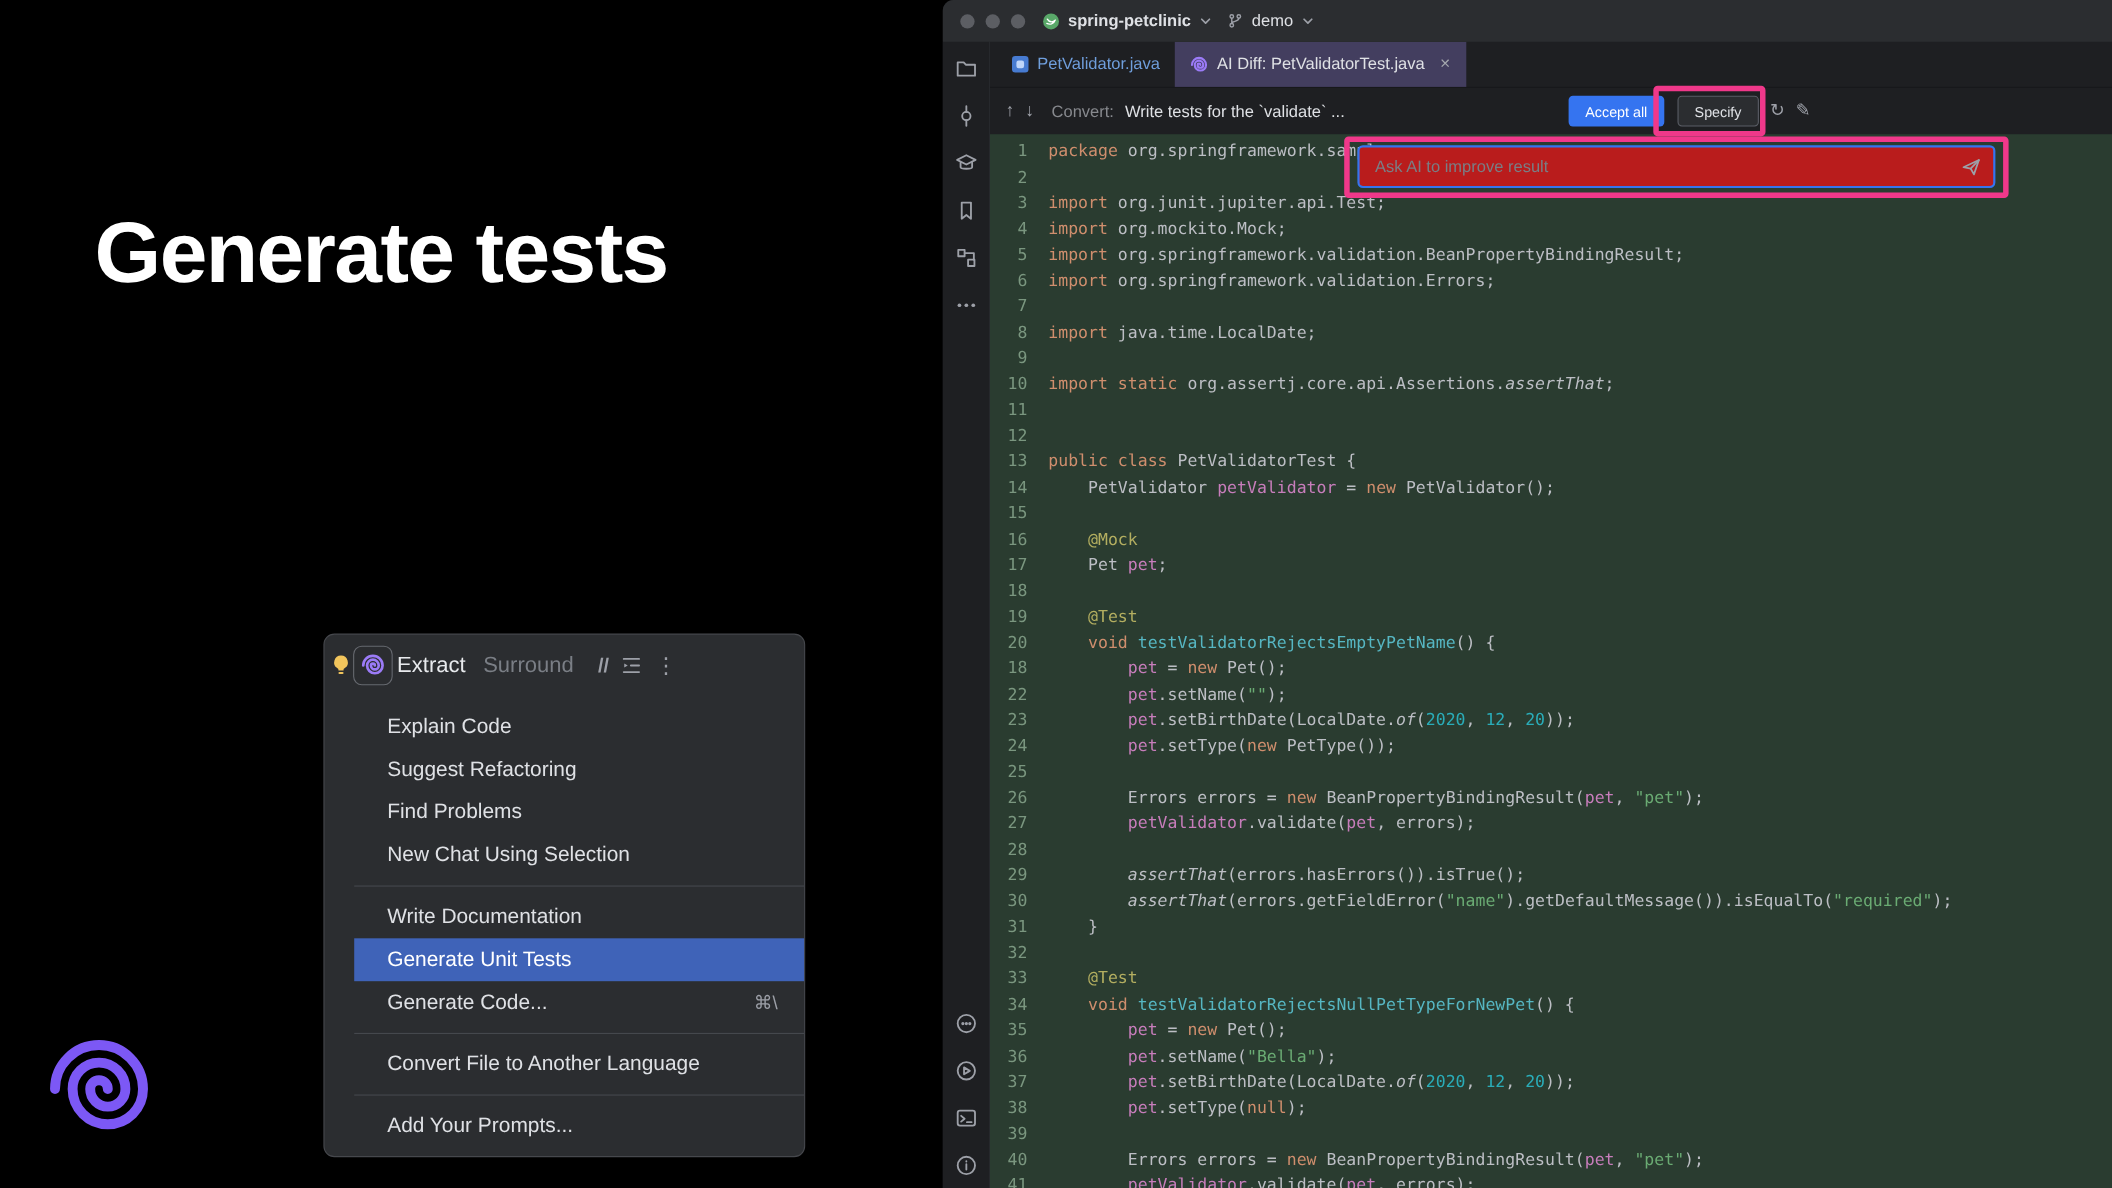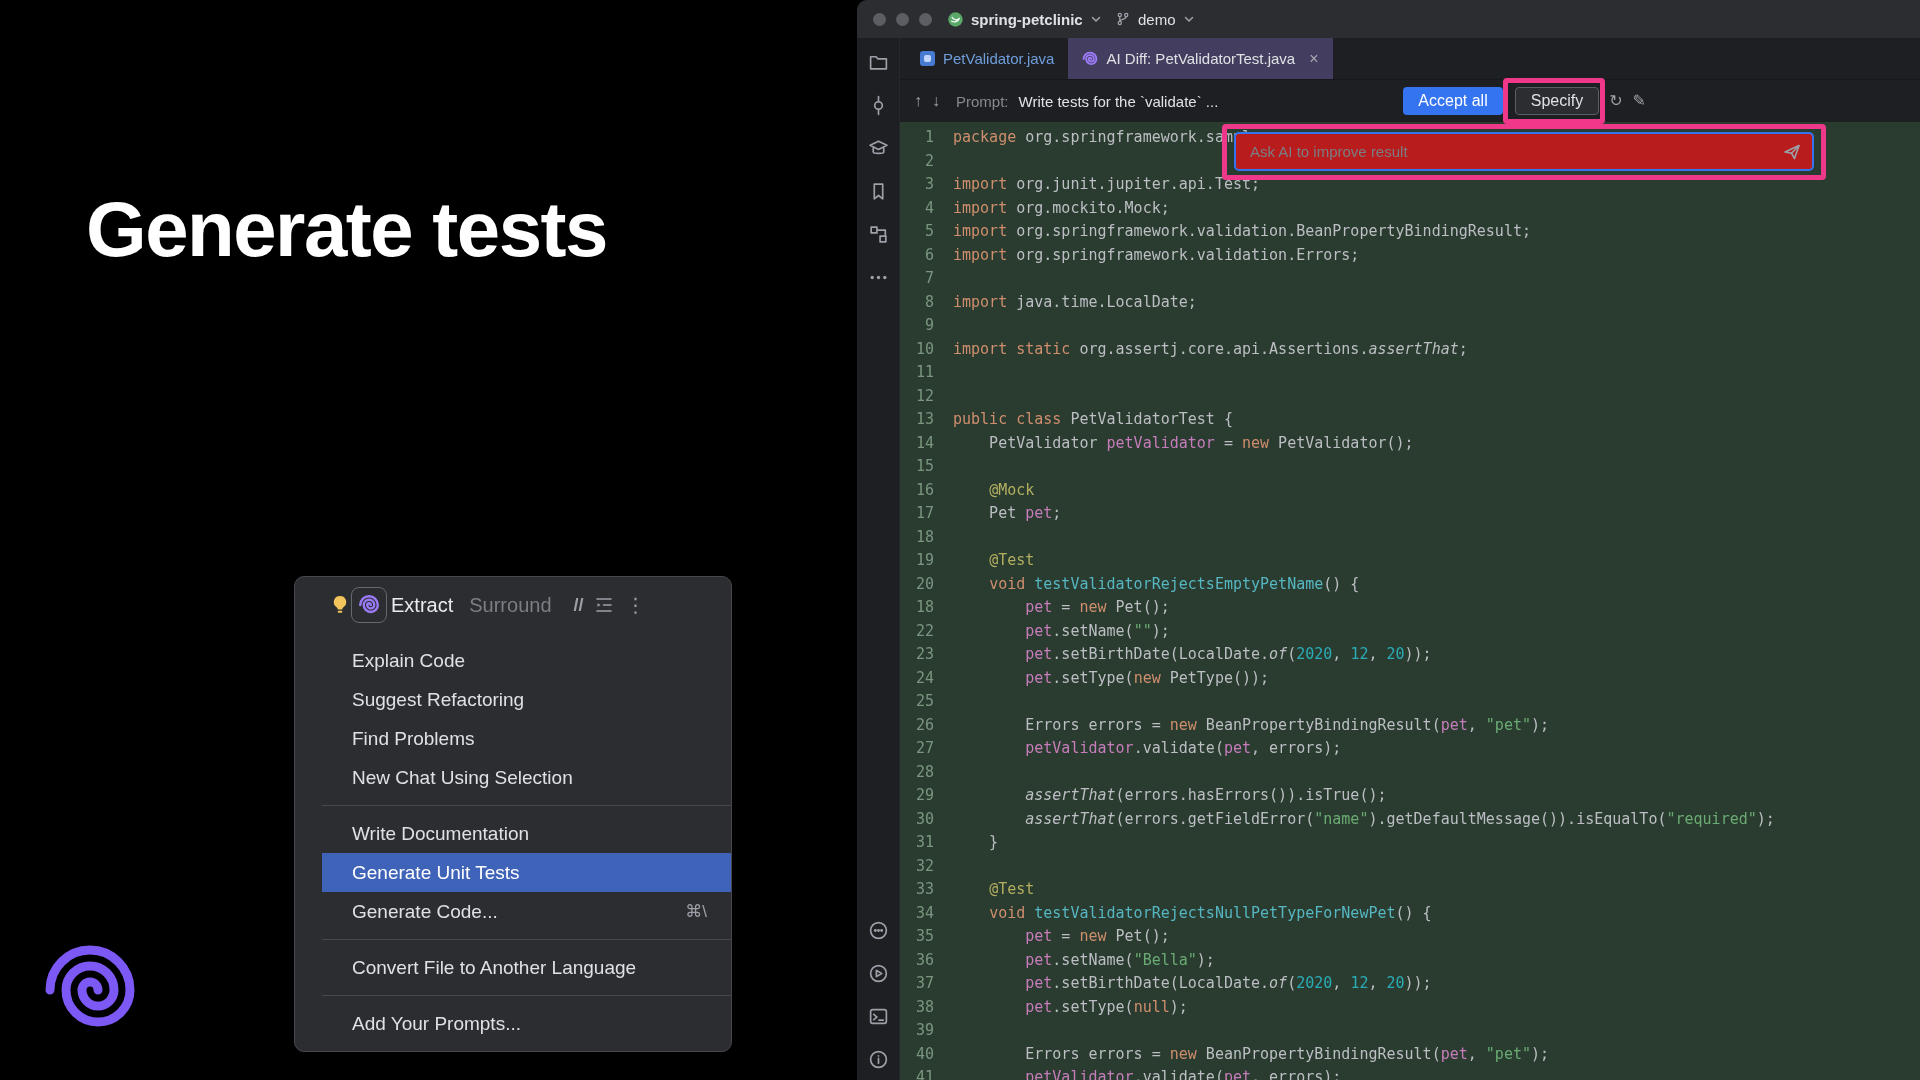--- a/index.html
+++ b/index.html
@@ -39,21 +39,21 @@
   .file-badge{width:15px;height:15px;border-radius:3px;background:#477BD1;position:relative;flex-shrink:0;}
   .file-badge:after{content:"";position:absolute;left:4px;top:4px;width:7px;height:7px;border-radius:2px;background:#BFD6FA;}
   .tab-spiral{width:16px;height:16px;flex-shrink:0;}
 
   .difftoolbar{height:42px;display:flex;align-items:center;padding:0 14px;gap:10px;
                background:#1E1F22;font-size:15px;}
   .ticon{color:#9DA0A8;font-size:16px;line-height:1;}
   .ticon.last{margin-right:260px;}
   .plabel{color:#87898E;margin-left:6px;}
   .ptext{color:#DFE1E5;white-space:nowrap;}
-  .btn{height:28px;border-radius:4px;font-size:16px;display:flex;align-items:center;
+  .btn{height:28px;border-radius:4px;font-size:13px;display:flex;align-items:center;
        padding:0 15px;border:none;font-family:inherit;}
   .btn-accept{margin-left:auto;background:var(--accent);color:#fff;}
   .btn-specify{background:#2B2D30;border:1px solid #5A5E66;color:#DFE1E5;margin-left:2px;}
 
   .editor{flex:1;background:var(--diffgreen);display:flex;padding-top:4px;overflow:hidden;
           font-family:"DejaVu Sans Mono",monospace;font-size:15px;}
   .gutter{width:42px;padding-right:8px;box-sizing:border-box;text-align:right;color:var(--gutter);flex-shrink:0;}
   .code{padding-left:11px;white-space:pre;color:var(--code);min-width:0;}
   .ln,.cl{height:23.5px;line-height:23.5px;}
   .tk-k{color:var(--kw);} .tk-a{color:var(--ann);} .tk-s{color:var(--str);}
@@ -71,21 +71,21 @@
 
   
   .annot{position:absolute;border:5px solid var(--pink);border-radius:4px;box-sizing:border-box;z-index:50;}
   #annot-specify{left:1503px;top:78px;width:102px;height:46px;}
   #annot-input{left:1222px;top:124px;width:604px;height:56px;}
 
   
   .ctx-menu{position:absolute;left:294px;top:576px;width:438px;box-sizing:border-box;
             background:#2B2D30;border:1px solid #46484D;border-radius:10px;z-index:60;
             box-shadow:0 16px 44px rgba(0,0,0,.6);padding-bottom:8px;}
-  .ctx-toolbar{height:56px;display:flex;align-items:center;padding:0 34px;gap:0;}
+  .ctx-toolbar{height:56px;display:flex;align-items:center;padding:0 4px;gap:0;}
   .bulb-icon{width:22px;height:22px;}
   .ai-box{width:36px;height:36px;border:1px solid #66696F;border-radius:8px;display:flex;
           align-items:center;justify-content:center;background:#2B2D30;box-sizing:border-box;}
   .ai-box svg{width:22px;height:22px;}
   .ctx-extract{font-size:20px;color:#E8EAED;margin-left:4px;}
   .ctx-surround{font-size:20px;color:#7A7E85;margin-left:16px;}
   .ctx-slashes{font-size:18px;color:#9DA0A8;margin-left:22px;font-weight:700;}
   .indent-icon{width:20px;height:20px;margin-left:10px;}
   .ctx-kebab{font-size:20px;color:#9DA0A8;margin-left:12px;}
   .menu-list{padding-top:8px;font-size:19px;color:#DFE1E5;margin-left:27px;}
@@ -195,21 +195,21 @@
             <path d="M50,50 m-40,0 a40,40 0 1,1 80,0 a32,32 0 1,1 -64,0 a24,24 0 1,1 48,0 a16,16 0 1,1 -32,0 a8,8 0 1,1 16,0" fill="none" stroke="#9B7BF7" stroke-width="12" stroke-linecap="round"></path>
           </svg>
           <span>AI Diff: PetValidatorTest.java</span>
           <span class="close">×</span>
         </div>
       </div>
 
       <div class="difftoolbar">
         <span class="ticon">↑</span>
         <span class="ticon">↓</span>
-        <span class="plabel">Prompt:</span>
+        <span class="plabel">Convert:</span>
         <span class="ptext">Write tests for the `validate` ...</span>
         <button class="btn btn-accept">Accept all</button>
         <button class="btn btn-specify">Specify</button>
         <span class="ticon">↻</span>
         <span class="ticon last">✎</span>
       </div>
 
       <div class="editor">
         <div class="gutter">
             <div class="ln">1</div>

